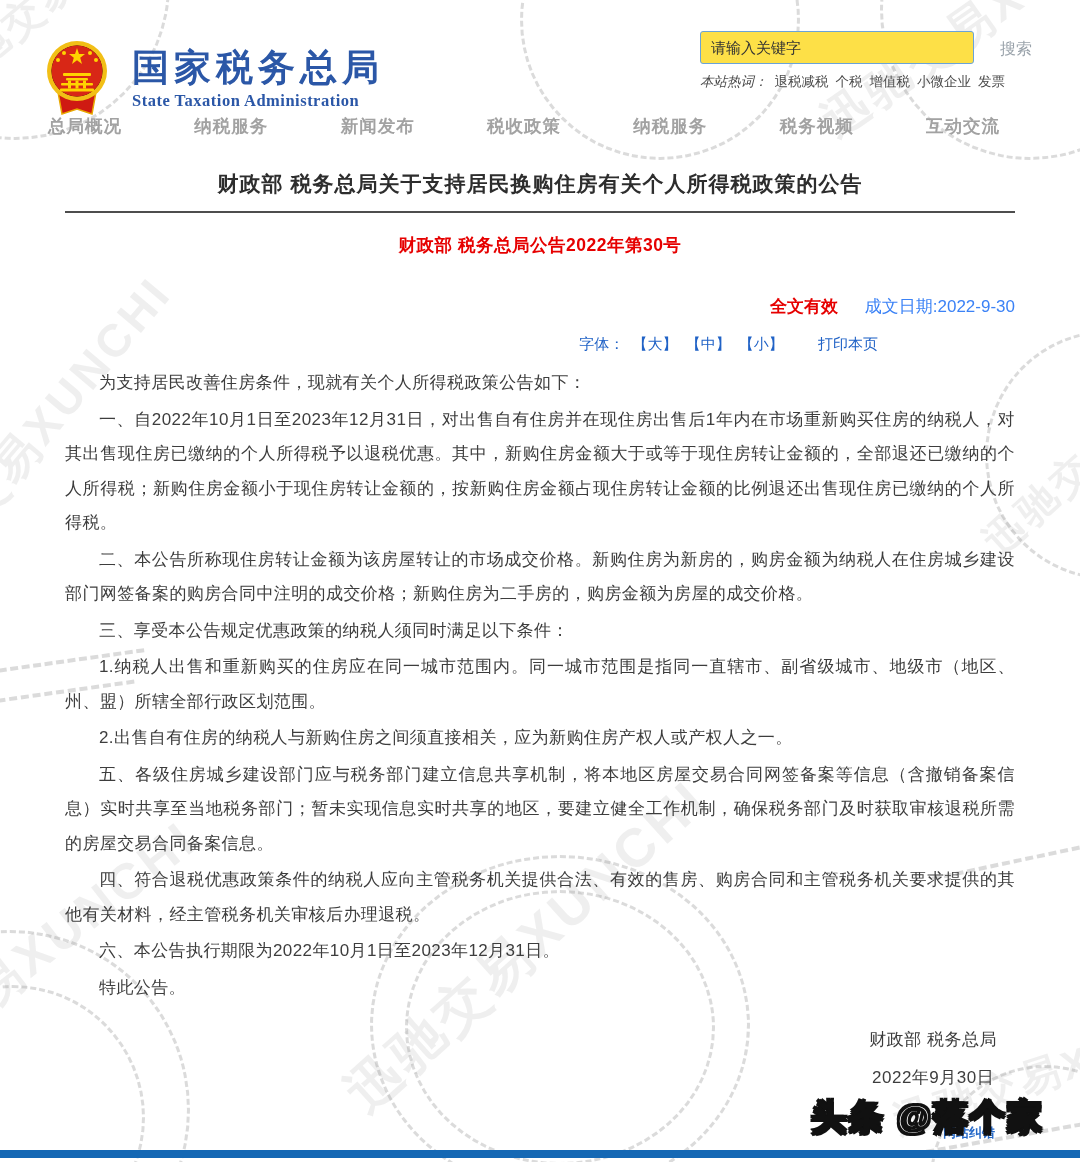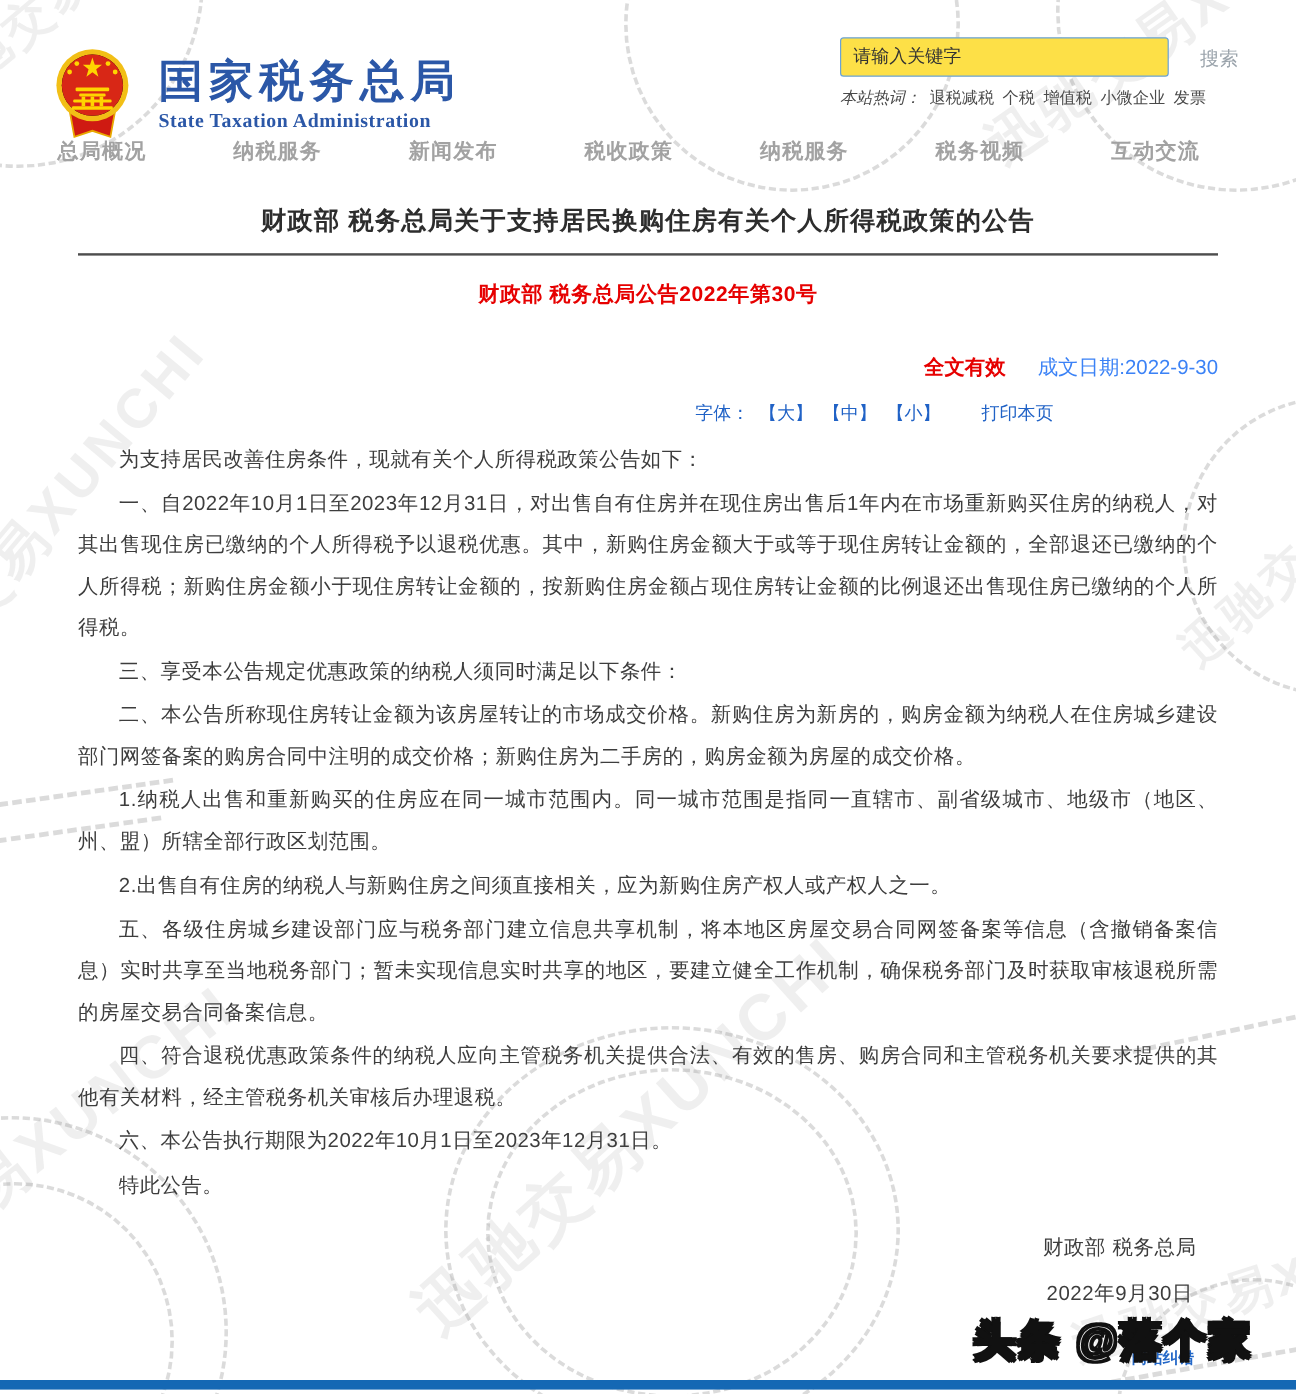--- a/index.html
+++ b/index.html
@@ -184,22 +184,22 @@
       <span>字体：</span>
       <span class="fc-btn">【大】</span>
       <span class="fc-btn">【中】</span>
       <span class="fc-btn">【小】</span>
       <span class="print-btn">打印本页</span>
     </div>
 
     <div class="body-text">
       <p>为支持居民改善住房条件，现就有关个人所得税政策公告如下：</p>
       <p>一、自2022年10月1日至2023年12月31日，对出售自有住房并在现住房出售后1年内在市场重新购买住房的纳税人，对其出售现住房已缴纳的个人所得税予以退税优惠。其中，新购住房金额大于或等于现住房转让金额的，全部退还已缴纳的个人所得税；新购住房金额小于现住房转让金额的，按新购住房金额占现住房转让金额的比例退还出售现住房已缴纳的个人所得税。</p>
+      <p>二、本公告所称现住房转让金额为该房屋转让的市场成交价格。新购住房为新房的，购房金额为纳税人在住房城乡建设部门网签备案的购房合同中注明的成交价格；新购住房为二手房的，购房金额为房屋的成交价格。</p>
       <p>三、享受本公告规定优惠政策的纳税人须同时满足以下条件：</p>
-      <p>二、本公告所称现住房转让金额为该房屋转让的市场成交价格。新购住房为新房的，购房金额为纳税人在住房城乡建设部门网签备案的购房合同中注明的成交价格；新购住房为二手房的，购房金额为房屋的成交价格。</p>
       <p>1.纳税人出售和重新购买的住房应在同一城市范围内。同一城市范围是指同一直辖市、副省级城市、地级市（地区、州、盟）所辖全部行政区划范围。</p>
       <p>2.出售自有住房的纳税人与新购住房之间须直接相关，应为新购住房产权人或产权人之一。</p>
       <p>五、各级住房城乡建设部门应与税务部门建立信息共享机制，将本地区房屋交易合同网签备案等信息（含撤销备案信息）实时共享至当地税务部门；暂未实现信息实时共享的地区，要建立健全工作机制，确保税务部门及时获取审核退税所需的房屋交易合同备案信息。</p>
       <p>四、符合退税优惠政策条件的纳税人应向主管税务机关提供合法、有效的售房、购房合同和主管税务机关要求提供的其他有关材料，经主管税务机关审核后办理退税。</p>
       <p>六、本公告执行期限为2022年10月1日至2023年12月31日。</p>
       <p>特此公告。</p>
     </div>
 
     <div class="signature">
       <div class="signature-inner">

